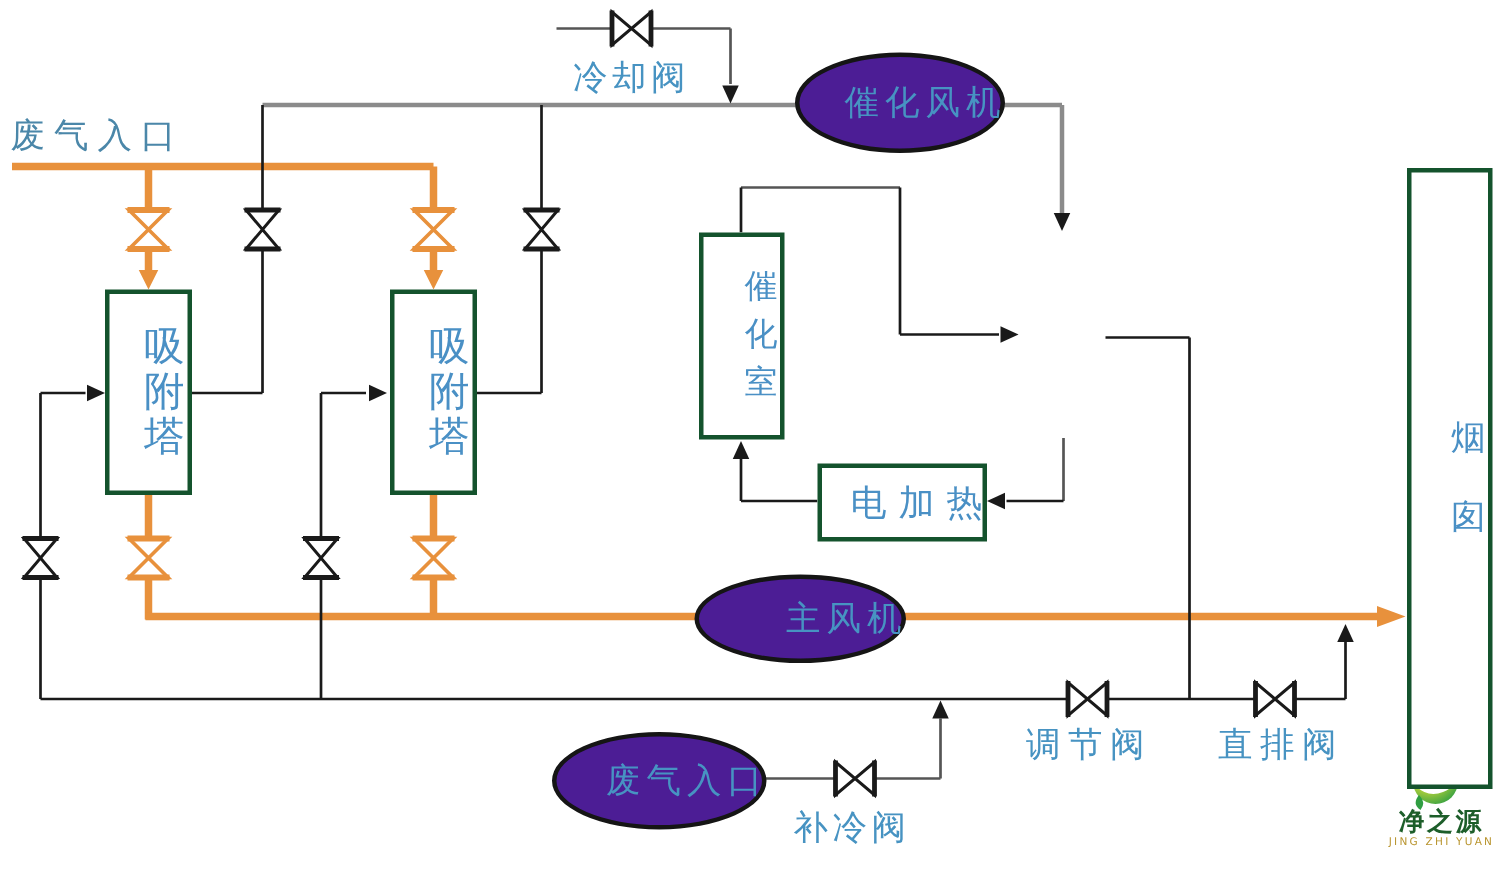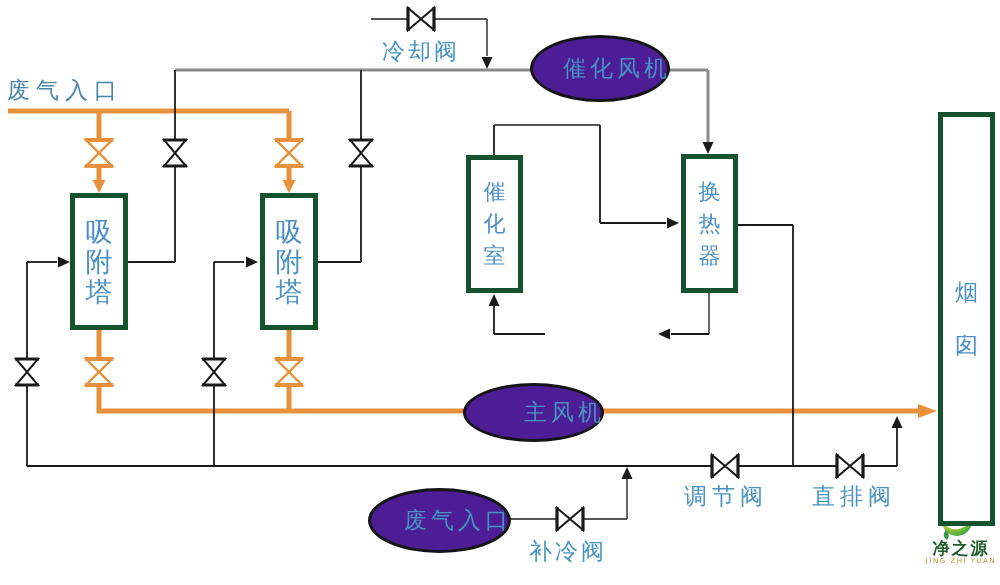--- a/index.html
+++ b/index.html
@@ -1,21 +1,21 @@
 <!DOCTYPE html>
 <html><head>
 <meta charset="utf-8">
 <style>
   html,body{margin:0;padding:0;background:#ffffff;}
   .stage{position:relative;width:1000px;height:585px;background:#ffffff;overflow:hidden;
          font-family:"DejaVu Sans",sans-serif;}
   .stage svg.pipes{position:absolute;left:0;top:0;}
   .lbl{position:absolute;color:#4793c2;white-space:nowrap;font-size:23px;}
-  .box{position:absolute;box-sizing:border-box;border:5px solid #14532d;background:#ffffff;
-       display:flex;align-items:center;justify-content:center;}
+  .box{position:absolute;box-sizing:border-box;border:3px solid #14532d;background:#ffffff;
+       display:flex;align-items:center;justify-content:flex-end;}
   .ellipse{position:absolute;box-sizing:border-box;border:3px solid #151515;background:#4c1d95;
        border-radius:50%;display:flex;align-items:center;justify-content:flex-end;}
   .vtext{width:1.15em;line-break:anywhere;word-break:break-all;text-align:center;
        color:#4a90c5;font-size:27px;line-height:30px;}
   .boxtext{color:#4a90c5;}
   .chimtext{line-height:53px;font-size:23px;}
   .ellipse .etext{color:#4793c2;font-size:23px;letter-spacing:4px;margin-right:-4px;}
   .logo{position:absolute;left:922px;top:503px;width:78px;text-align:center;}
   .logo .lname{font-size:17px;font-weight:bold;color:#1d5e2a;letter-spacing:2px;line-height:18px;}
   .logo .lsub{font-size:7px;color:#b9952f;letter-spacing:1.5px;line-height:8px;}
@@ -188,24 +188,24 @@
   </div>
 
   <div class="box" style="left:260px;top:193px;width:58px;height:137px;">
     <div class="vtext">吸附塔</div>
   </div>
 
   <div class="box" style="left:466px;top:155px;width:57px;height:138px;">
     <div class="vtext" style="line-height:32px;font-size:22px;">催化室</div>
   </div>
 
-  <div class="box" style="left:681px;top:154px;width:57px;height:139px;">
-    <div class="vtext" style="line-height:32px;font-size:22px;">换热器</div>
-  </div>
-
+
+  <div class="box" style="left:545px;top:309px;width:113px;height:52px;">
+    <div class="boxtext" style="font-size:24px;letter-spacing:8px;margin-right:-8px;">电加热</div>
+  </div>
 
   <div class="box" style="left:938px;top:112px;width:57px;height:414px;">
     <div class="vtext chimtext">烟囱</div>
   </div>
 
   <div class="ellipse" style="left:530px;top:35px;width:140px;height:67px;">
     <span class="etext">催化风机</span>
   </div>
 
   <div class="ellipse" style="left:463px;top:383px;width:141px;height:59px;">

